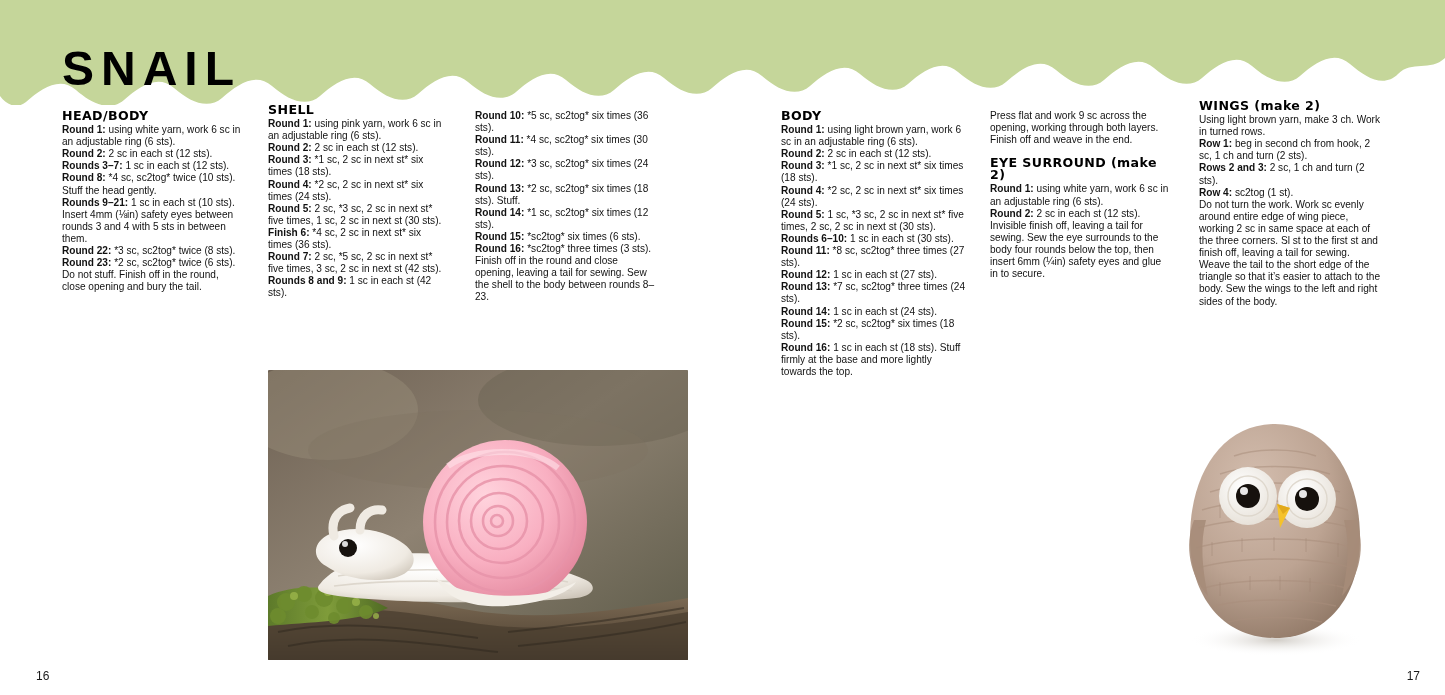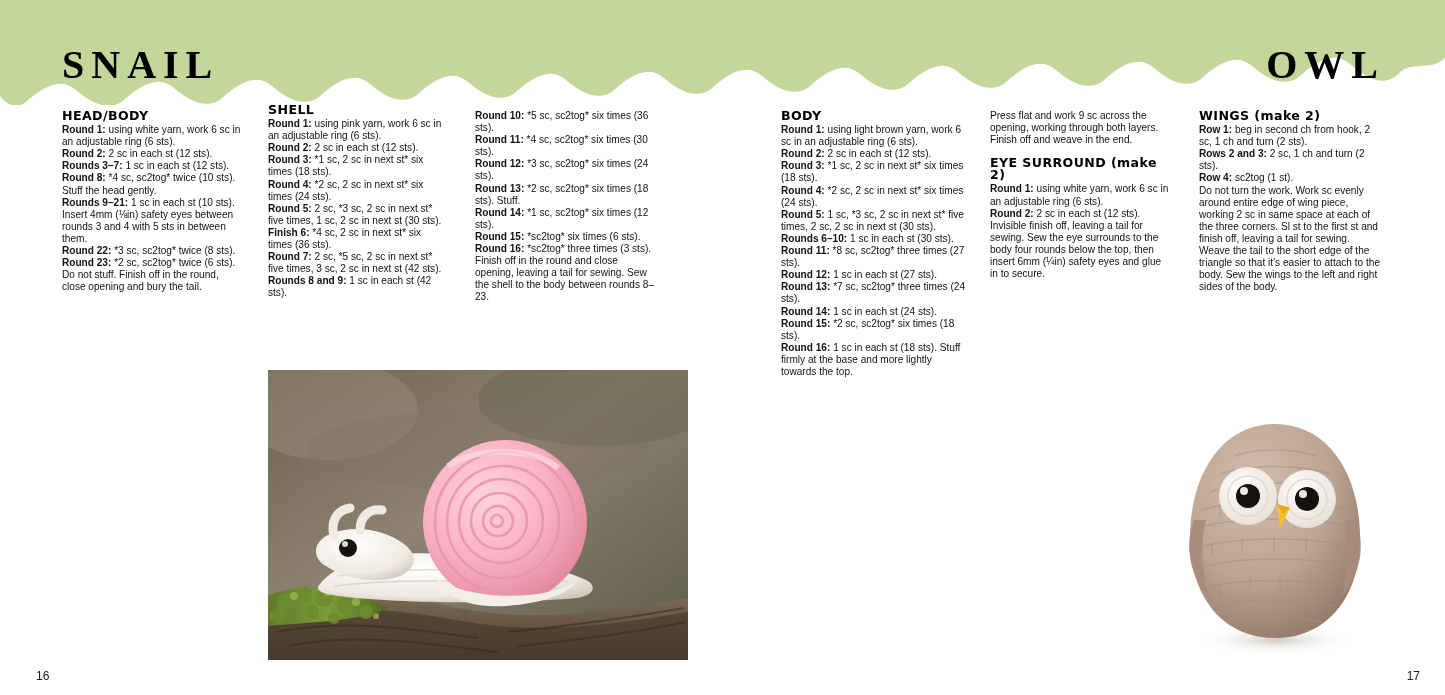--- a/index.html
+++ b/index.html
@@ -27,23 +27,23 @@
     left: 0;
     width: 1445px;
     height: 105px;
     overflow: hidden;
   }
   .squiggle svg { display: block; }
 
   
   .title {
     position: absolute;
-    font-family: Liberation Serif, serif;
+    font-family: Liberation Sans, sans-serif;
     font-weight: 700;
-    font-size: 40px;
+    font-size: 48px;
     letter-spacing: 7px;
     color: #000;
     line-height: 1;
     text-align: right;
   }
   #title-snail { left: 62px; top: 45px; }
   #title-owl   { right: 60px; top: 45px; }
 
   
   .col {
@@ -62,21 +62,21 @@
     color: #000;
   }
   .col .h.gap { margin-top: 11px; }
   .col b { font-weight: 700; }
 
   #col1 { left: 62px;  top: 110px; width: 182px; }
   #col2 { left: 268px; top: 104px; width: 178px; }
   #col3 { left: 475px; top: 110px; width: 180px; }
   #col4 { left: 781px; top: 110px; width: 188px; }
   #col5 { left: 990px; top: 110px; width: 180px; }
-  #col6 { left: 1199px; top: 110px; width: 184px; }
+  #col6 { left: 1199px; top: 100px; width: 184px; }
 
   
   .photo {
     position: absolute;
     overflow: hidden;
   }
   #photo-snail {
     left: 268px;
     top: 370px;
     width: 420px;
@@ -114,21 +114,20 @@
                C844,60 826,72 810,86 C796,98 778,90 762,76 C746,62 728,74 712,88
                C698,100 680,92 664,78 C648,64 630,76 614,90 C600,102 582,94 566,80
                C550,66 532,78 516,92 C502,104 484,96 468,82 C452,68 434,80 418,94
                C404,106 386,98 370,84 C354,70 336,82 320,96 C306,108 288,100 272,86
                C256,72 238,84 222,98 C208,110 190,102 174,88 C158,74 140,86 124,100
                C110,112 92,104 76,90 C60,76 42,88 26,102 C16,110 6,104 0,96 Z" fill="#c5d69a"></path>
     </svg>
   </div>
 
   <div class="title" id="title-snail">SNAIL</div>
-  <div class="title" id="title-owl">OWL</div>
 
   <div class="col" id="col1">
     <p class="h">HEAD/BODY</p>
     <div>
         <p><b>Round 1:</b> using white yarn, work 6 sc in an adjustable ring (6 sts).</p>
         <p><b>Round 2:</b> 2 sc in each st (12 sts).</p>
         <p><b>Rounds 3–7:</b> 1 sc in each st (12 sts).</p>
         <p><b>Round 8:</b> *4 sc, sc2tog* twice (10 sts). Stuff the head gently.</p>
         <p><b>Rounds 9–21:</b> 1 sc in each st (10 sts). Insert 4mm (⅛in) safety eyes between rounds 3 and 4 with 5 sts in between them.</p>
         <p><b>Round 22:</b> *3 sc, sc2tog* twice (8 sts).</p>
@@ -187,20 +186,21 @@
     <p class="h gap">EYE SURROUND (make 2)</p>
     <div>
         <p><b>Round 1:</b> using white yarn, work 6 sc in an adjustable ring (6 sts).</p>
         <p><b>Round 2:</b> 2 sc in each st (12 sts). Invisible finish off, leaving a tail for sewing. Sew the eye surrounds to the body four rounds below the top, then insert 6mm (¼in) safety eyes and glue in to secure.</p>
       </div>
   </div>
 
   <div class="col" id="col6">
     <p class="h">WINGS (make 2)</p>
     <div>
+        <p>Using light brown yarn, make 3 ch. Work in turned rows.</p>
         <p><b>Row 1:</b> beg in second ch from hook, 2 sc, 1 ch and turn (2 sts).</p>
         <p><b>Rows 2 and 3:</b> 2 sc, 1 ch and turn (2 sts).</p>
         <p><b>Row 4:</b> sc2tog (1 st).</p>
         <p>Do not turn the work. Work sc evenly around entire edge of wing piece, working 2 sc in same space at each of the three corners. Sl st to the first st and finish off, leaving a tail for sewing. Weave the tail to the short edge of the triangle so that it’s easier to attach to the body. Sew the wings to the left and right sides of the body.</p>
       </div>
   </div>
 
   <div class="photo" id="photo-snail">
     <svg width="420" height="290" viewBox="0 0 420 290" xmlns="http://www.w3.org/2000/svg">
       <defs>

